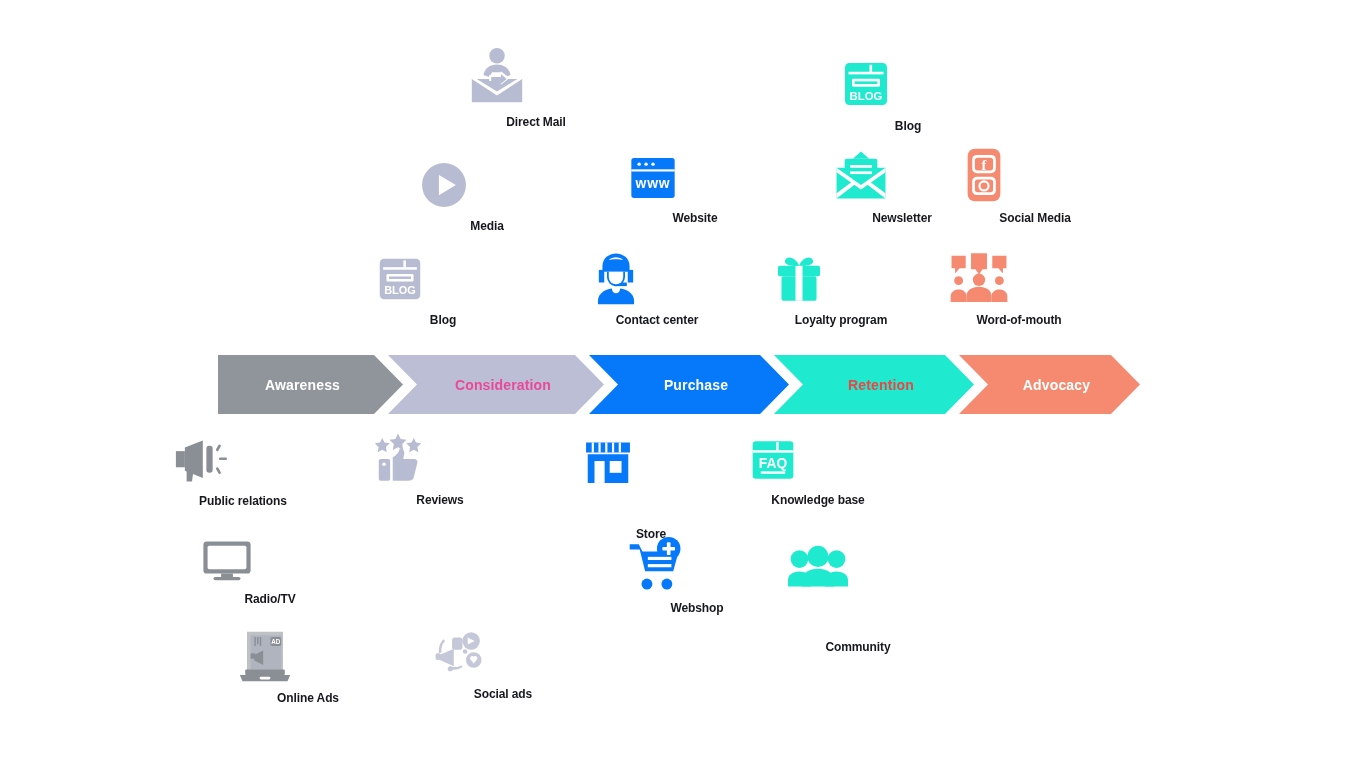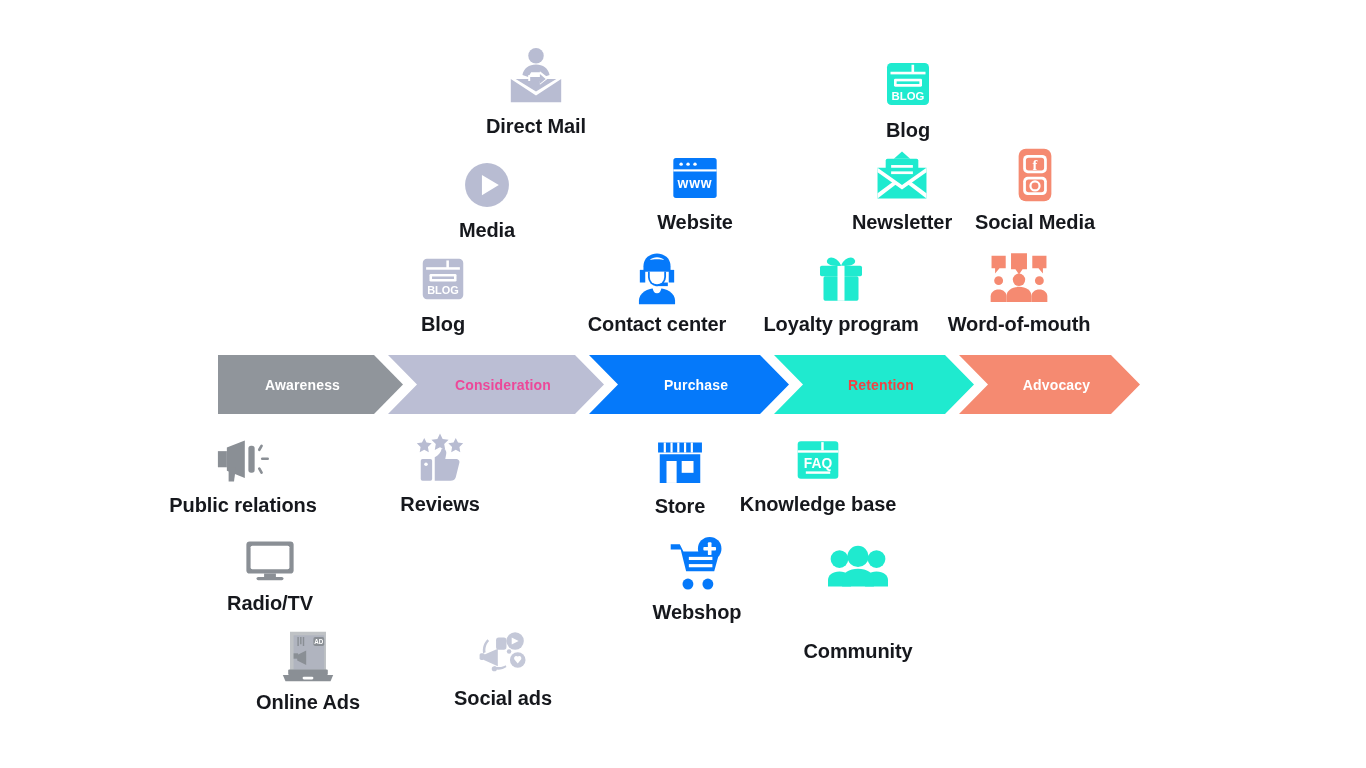--- a/index.html
+++ b/index.html
@@ -16,30 +16,29 @@
   }
   #canvas {
     position: absolute;
     inset: 0;
   }
   
   .card {
     position: absolute;
     display: flex;
     flex-direction: column;
-    align-items: center;
     justify-content: flex-start;
   }
   .card .glyph {
     display: block;
     line-height: 0;
   }
   .card .cap {
     margin-top: 7px;
-    font-size: 20px;
+    font-size: 12px;
     font-weight: bold;
     color: #16181d;
     white-space: nowrap;
     letter-spacing: -0.1px;
     text-align: center;
   }
   
   #band {
     position: absolute;
     left: 218px;
@@ -306,21 +305,21 @@
           <path d="M50 8l2.6 5.4 5.9.8-4.3 4.2 1 5.9-5.2-2.8-5.2 2.8 1-5.9-4.3-4.2 5.9-.8z"></path>
           <path d="M26 30c4-2 7-5 8-10 4 0 6 3 5 7l-1 5h12c3 0 5 2 4 5l-4 16c-1 3-3 4-6 4H26z"></path>
           <rect x="10" y="32" width="13" height="25" rx="2"></rect>
         </g>
         <circle cx="16" cy="38" r="2" fill="#ffffff"></circle>
       </svg>
     </span>
     <span class="cap">Reviews</span>
   </div>
 
-  <div class="card" style="left:610px; top:434px; width:140px;">
+  <div class="card" style="left:581px; top:434px; width:140px;gap:32px;">
     <span class="glyph">
       <svg width="54" height="54" viewBox="0 0 64 60">
         <g fill="#0579fa">
           <path d="M6 8h52v12H6z"></path>
           <path d="M8 22h48v34H8z"></path>
         </g>
         <g fill="#ffffff">
           <path d="M14 8v12M22 8v12M30 8v12M38 8v12M46 8v12" stroke="#ffffff" stroke-width="2.6"></path>
           <rect x="16" y="30" width="12" height="26"></rect>
           <rect x="34" y="30" width="14" height="14"></rect>

